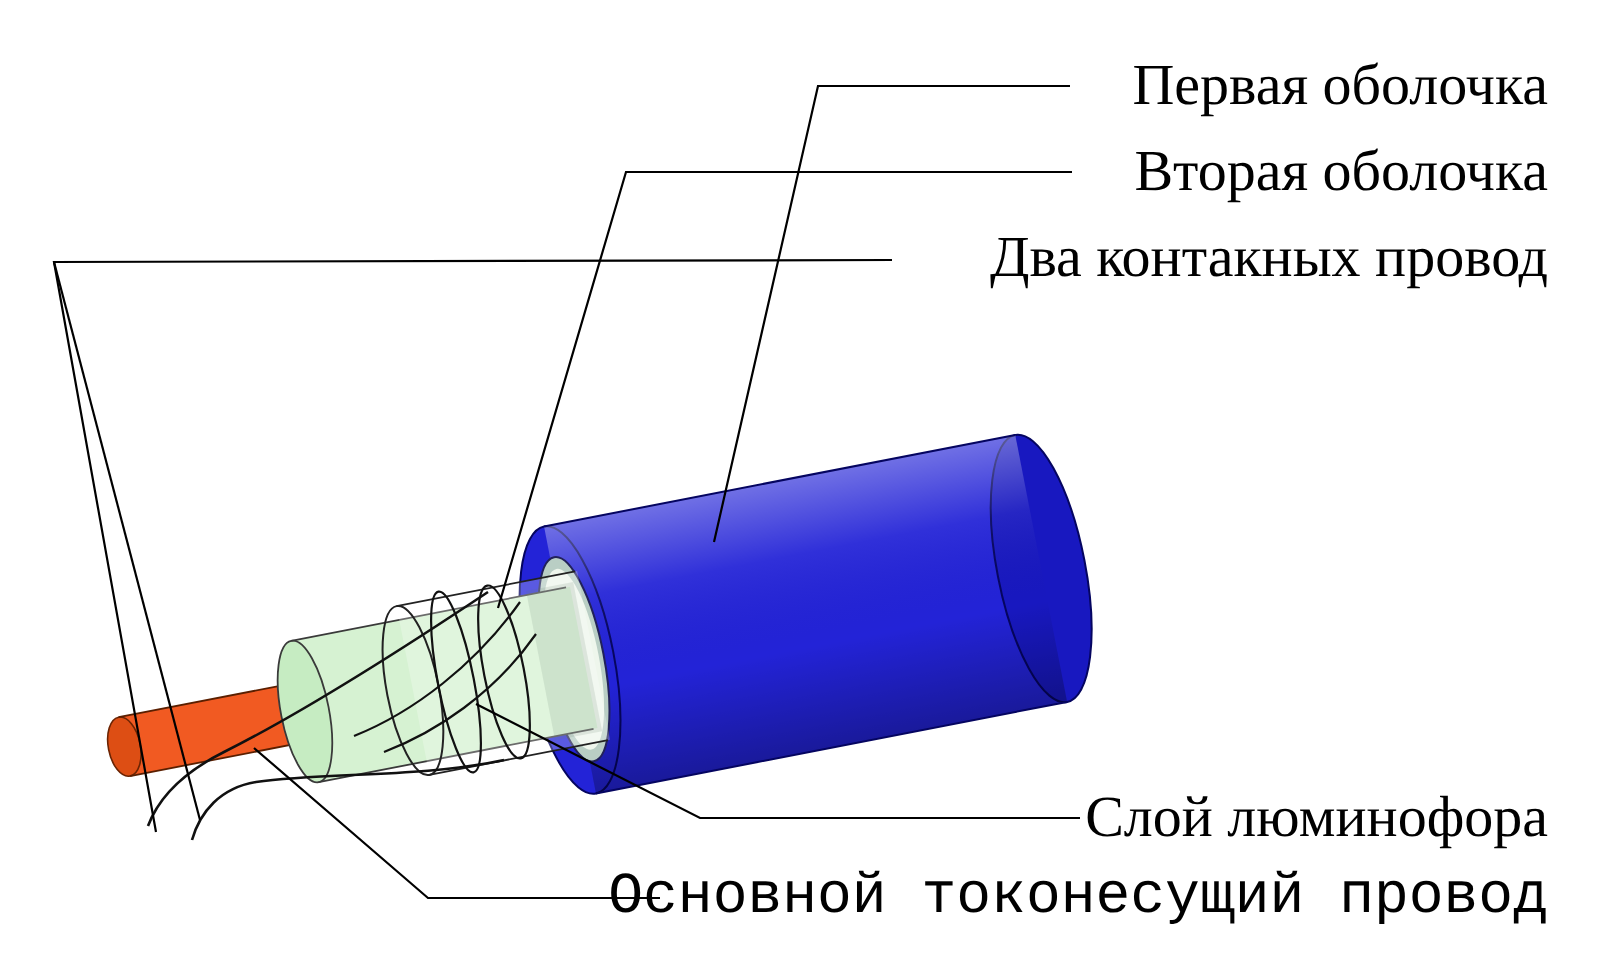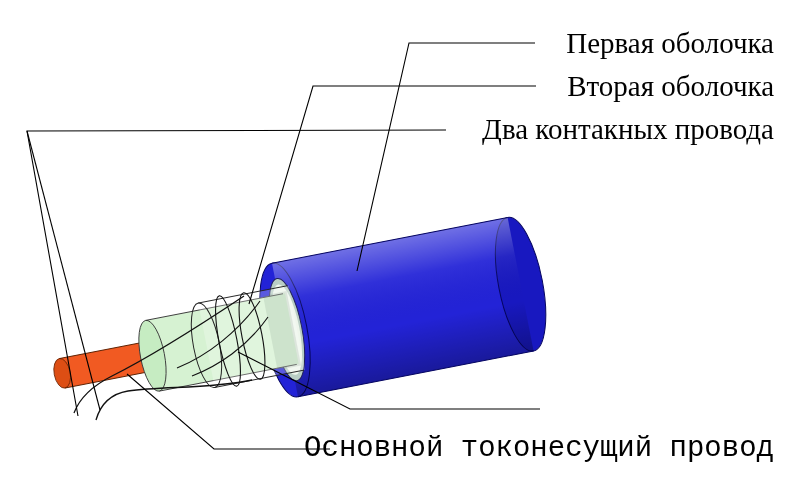--- a/index.html
+++ b/index.html
@@ -78,16 +78,17 @@
     <polyline points="535,43 409,43 357,271" fill="none" stroke-width="1.1" stroke="#000000"></polyline>
     <polyline points="536,86 313,86 249,304" fill="none" stroke-width="1.1" stroke="#000000"></polyline>
     <polyline points="446,130 27,131 78,416" fill="none" stroke-width="1.1" stroke="#000000"></polyline>
     <line x1="27" y1="131" x2="100" y2="410" stroke-width="1.1" stroke="#000000"></line>
     <polyline points="540,409 350,409 238,352" fill="none" stroke-width="1.1" stroke="#000000"></polyline>
     <polyline points="330,449 214,449 127,374" fill="none" stroke-width="1.1" stroke="#000000"></polyline>
   </svg>
 
   <div class="label label-1">Первая оболочка</div>
   <div class="label label-2">Вторая оболочка</div>
-  <div class="label label-3">Два контакных провода</div>
+  <div class="label label-3">Два контакных провод</div>
+  <div class="label label-4">Слой люминофора</div>
   <div class="label label-5">Основной токонесущий провод</div>
 
 </div>
 
 </body></html>

